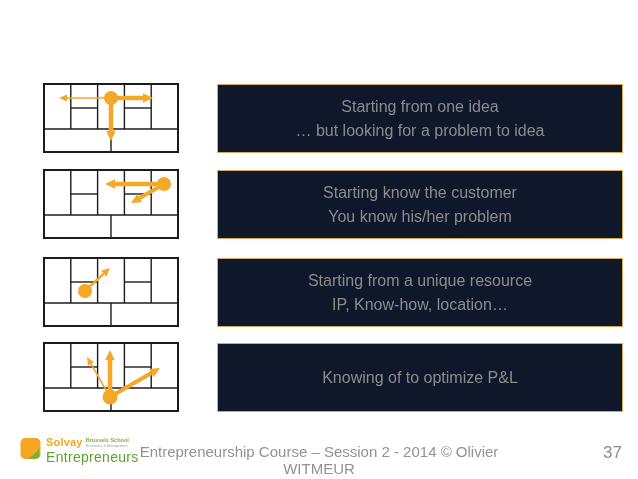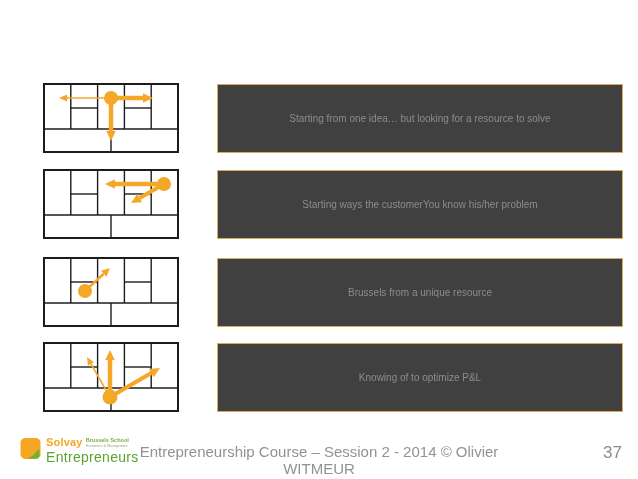--- a/index.html
+++ b/index.html
@@ -12,23 +12,23 @@
     font-size:21.5px;font-weight:500;letter-spacing:.2px;color:#ee9a3f;
   }
   .row{position:absolute;left:0;width:638px;height:72px;}
   .row.r0{top:83px;}
   .row.r1{top:169px;}
   .row.r2{top:257px;}
   .row.r3{top:342px;}
   .bmc{position:absolute;left:43px;top:0;width:136px;height:70px;display:block;}
   .textbox{
     position:absolute;left:217px;top:1px;width:404px;height:67px;
-    border:1px solid #d9a95c;background:#404040;
-    display:flex;flex-direction:row;align-items:center;justify-content:center;
-    color:#8c8c8c;font-size:10px;line-height:1.5;text-align:center;
+    border:1px solid #d9a95c;background:#0f172a;
+    display:flex;flex-direction:column;align-items:center;justify-content:center;
+    color:#8c8c8c;font-size:16px;line-height:1.5;text-align:center;
   }
   .footerbar{position:absolute;left:0;bottom:0;width:638px;height:46px;}
   .footer-text{
     position:absolute;left:120px;right:120px;top:10px;text-align:center;
     color:#929292;font-size:15px;
   }
   .page-number{
     position:absolute;right:16px;top:10px;color:#8c8c8c;font-size:17px;
   }
   .logo{position:absolute;left:20px;top:4px;display:flex;align-items:flex-start;gap:5px;}
@@ -61,21 +61,21 @@
         <line x1="68" y1="15" x2="24" y2="15" stroke="#f5a728" stroke-width="1.6"></line>
         <polygon points="16,15 24,11.5 24,18.5" fill="#f5a728"></polygon>
         <line x1="68" y1="15" x2="100" y2="15" stroke="#f5a728" stroke-width="4.5"></line>
         <polygon points="110,15 100,19.75 100,10.25" fill="#f5a728"></polygon>
         <line x1="68" y1="15" x2="68" y2="48" stroke="#f5a728" stroke-width="4.5"></line>
         <polygon points="68,58 63.25,48 72.75,48" fill="#f5a728"></polygon>
         <circle cx="68" cy="15" r="7" fill="#f5a728"></circle>
       </svg>
     <div class="textbox">
       <span>Starting from one idea</span>
-      <span>… but looking for a resource to solve</span>
+      <span>… but looking for a problem to idea</span>
     </div>
   </section>
 
   <section class="row r1">
     <svg class="bmc" viewBox="0 0 136 70">
         <rect x="1" y="1" width="134" height="68" fill="none" stroke="#1c1c1c" stroke-width="2"></rect>
         <line x1="1" y1="46" x2="135" y2="46" stroke="#1c1c1c" stroke-width="1.4"></line>
         <line x1="27.8" y1="1" x2="27.8" y2="46" stroke="#1c1c1c" stroke-width="1.4"></line>
         <line x1="54.6" y1="1" x2="54.6" y2="46" stroke="#1c1c1c" stroke-width="1.4"></line>
         <line x1="81.4" y1="1" x2="81.4" y2="46" stroke="#1c1c1c" stroke-width="1.4"></line>
@@ -83,42 +83,43 @@
         <line x1="27.8" y1="25" x2="54.6" y2="25" stroke="#1c1c1c" stroke-width="1.4"></line>
         <line x1="81.4" y1="25" x2="108.2" y2="25" stroke="#1c1c1c" stroke-width="1.4"></line>
         <line x1="68" y1="46" x2="68" y2="69" stroke="#1c1c1c" stroke-width="1.4"></line>
         <line x1="121" y1="15" x2="72" y2="15" stroke="#f5a728" stroke-width="4.5"></line>
         <polygon points="62,15 72,10.25 72,19.75" fill="#f5a728"></polygon>
         <line x1="121" y1="15" x2="96.66622456874168" y2="29.01035555133054" stroke="#f5a728" stroke-width="4"></line>
         <polygon points="88,34 94.29614345562369,24.893898881178238 99.03630568185967,33.126812221482844" fill="#f5a728"></polygon>
         <circle cx="121" cy="15" r="7" fill="#f5a728"></circle>
       </svg>
     <div class="textbox">
-      <span>Starting ways the customer</span>
+      <span>Starting know the customer</span>
       <span>You know his/her problem</span>
     </div>
   </section>
 
   <section class="row r2">
     <svg class="bmc" viewBox="0 0 136 70">
         <rect x="1" y="1" width="134" height="68" fill="none" stroke="#1c1c1c" stroke-width="2"></rect>
         <line x1="1" y1="46" x2="135" y2="46" stroke="#1c1c1c" stroke-width="1.4"></line>
         <line x1="27.8" y1="1" x2="27.8" y2="46" stroke="#1c1c1c" stroke-width="1.4"></line>
         <line x1="54.6" y1="1" x2="54.6" y2="46" stroke="#1c1c1c" stroke-width="1.4"></line>
         <line x1="81.4" y1="1" x2="81.4" y2="46" stroke="#1c1c1c" stroke-width="1.4"></line>
         <line x1="108.2" y1="1" x2="108.2" y2="46" stroke="#1c1c1c" stroke-width="1.4"></line>
         <line x1="27.8" y1="25" x2="54.6" y2="25" stroke="#1c1c1c" stroke-width="1.4"></line>
         <line x1="81.4" y1="25" x2="108.2" y2="25" stroke="#1c1c1c" stroke-width="1.4"></line>
         <line x1="68" y1="46" x2="68" y2="69" stroke="#1c1c1c" stroke-width="1.4"></line>
         <line x1="42" y1="34" x2="60.744586400024446" y2="16.754980511977507" stroke="#f5a728" stroke-width="2.4"></line>
         <polygon points="67,11 63.452812523307976,19.698704559024826 58.036360276740915,13.811256464930189" fill="#f5a728"></polygon>
         <circle cx="42" cy="34" r="7" fill="#f5a728"></circle>
       </svg>
     <div class="textbox">
-      <span>Brussels from a unique resource</span>
+      <span>Starting from a unique resource</span>
+      <span>IP, Know-how, location…</span>
     </div>
   </section>
 
   <section class="row r3">
     <svg class="bmc" viewBox="0 0 136 70">
         <rect x="1" y="1" width="134" height="68" fill="none" stroke="#1c1c1c" stroke-width="2"></rect>
         <line x1="1" y1="46" x2="135" y2="46" stroke="#1c1c1c" stroke-width="1.4"></line>
         <line x1="27.8" y1="1" x2="27.8" y2="46" stroke="#1c1c1c" stroke-width="1.4"></line>
         <line x1="54.6" y1="1" x2="54.6" y2="46" stroke="#1c1c1c" stroke-width="1.4"></line>
         <line x1="81.4" y1="1" x2="81.4" y2="46" stroke="#1c1c1c" stroke-width="1.4"></line>

